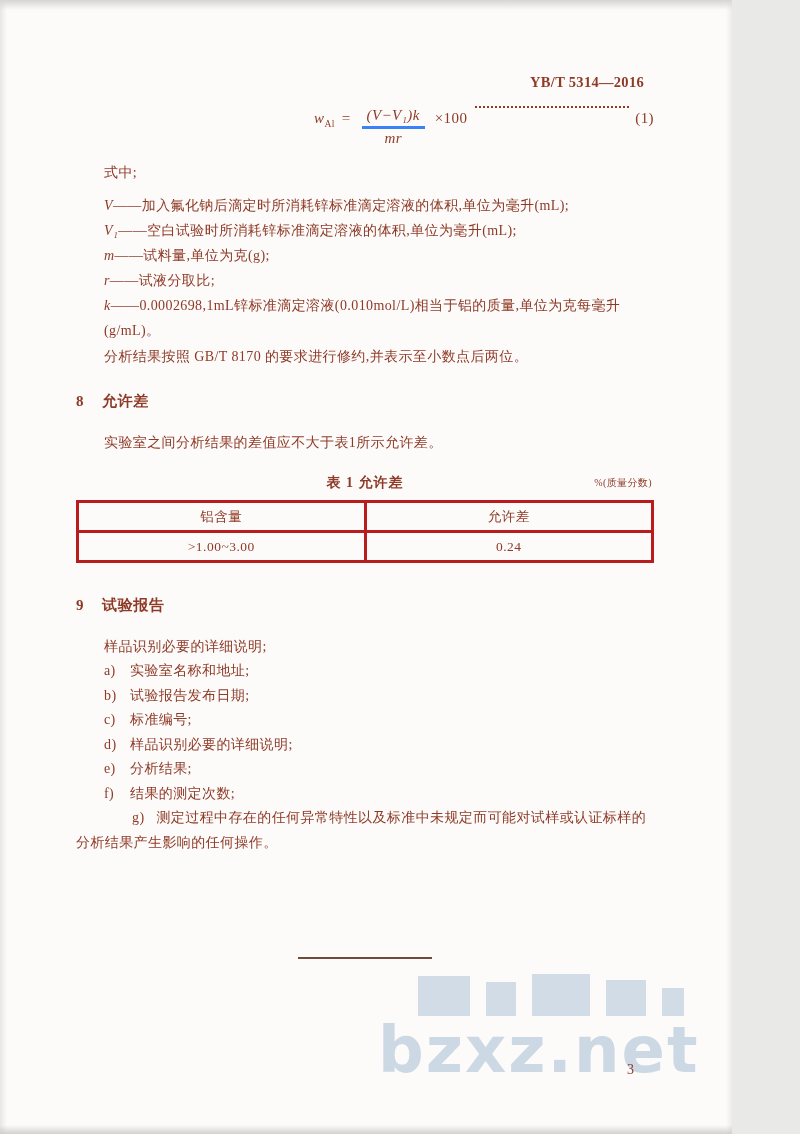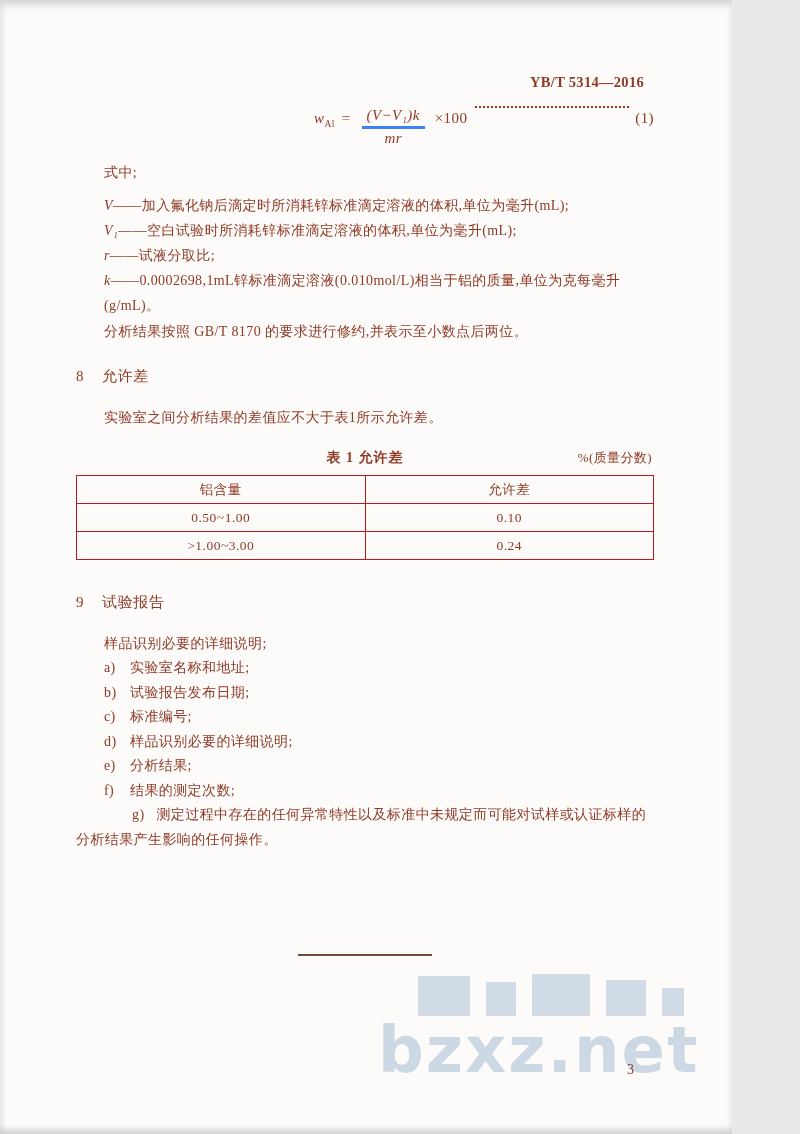--- a/index.html
+++ b/index.html
@@ -67,42 +67,42 @@
   .defs { margin-top: 8px; }
   .def-line { margin-left: 28px; line-height: 25px; }
   .sym { font-style: italic; }
 
   .note { margin-top: 1px; }
 
   .sec {
     margin-top: 20px;
     margin-bottom: 16px;
     font-size: 15px;
-    font-weight: normal;
+    font-weight: bold;
     letter-spacing: .6px;
   }
   .sec .sec-num { margin-right: 18px; }
 
   .tbl-caption-row {
     position: relative;
     margin-top: 16px;
     text-align: center;
     line-height: 24px;
   }
   .tbl-caption { font-weight: bold; letter-spacing: 1px; }
-  .tbl-unit { position: absolute; right: 2px; top: 0; font-size: 13px; font-weight: normal; }
+  .tbl-unit { position: absolute; right: 2px; top: 0; font-size: 10px; font-weight: normal; }
 
   table.tbl {
     width: 100%;
     border-collapse: collapse;
     margin-top: 5px;
     font-size: 13.5px;
   }
   table.tbl td {
-    border: 1px solid #b91c1c;
+    border: 3px solid #b91c1c;
     text-align: center;
     height: 25px;
     padding: 1px 4px;
     letter-spacing: .5px;
   }
 
   .itm { margin-left: 28px; line-height: 24.5px; }
   .itm-label { display: inline-block; min-width: 26px; }
   .itm-g { text-indent: 28px; line-height: 24.5px; }
   .itm-g .itm-label { min-width: 0; margin-right: 12px; }
@@ -168,44 +168,41 @@
       <span class="f-mul">×100</span>
       <span class="leader"></span>
       <span class="f-no">(1)</span>
     </div>
 
     <p class="indent">式中;</p>
 
     <div class="defs">
       <p class="def-line"><span class="sym">V</span><span>——加入氟化钠后滴定时所消耗锌标准滴定溶液的体积,单位为毫升(mL);</span></p>
       <p class="def-line"><span class="sym">V₁</span><span>——空白试验时所消耗锌标准滴定溶液的体积,单位为毫升(mL);</span></p>
+      <p class="def-line"><span class="sym">m</span><span>——试料量,单位为克(g);</span></p>
       <p class="def-line"><span class="sym">r</span><span>——试液分取比;</span></p>
       <p class="def-line"><span class="sym">k</span><span>——0.0002698,1mL锌标准滴定溶液(0.010mol/L)相当于铝的质量,单位为克每毫升(g/mL)。</span></p>
     </div>
 
     <p class="indent note">分析结果按照 GB/T 8170 的要求进行修约,并表示至小数点后两位。</p>
 
     <h2 class="sec"><span class="sec-num">8</span><span>允许差</span></h2>
 
     <p class="indent">实验室之间分析结果的差值应不大于表1所示允许差。</p>
 
     <div class="tbl-caption-row">
       <span class="tbl-caption">表 1  允许差</span>
       <span class="tbl-unit">%(质量分数)</span>
     </div>
 
     <table class="tbl">
       <tbody>
         <tr>
           <td style="width:50%">铝含量</td>
           <td>允许差</td>
-        </tr>
-        <tr>
-          <td>0.50~1.00</td>
-          <td>0.10</td>
         </tr>
         <tr>
           <td>&gt;1.00~3.00</td>
           <td>0.24</td>
         </tr>
       </tbody>
     </table>
 
     <h2 class="sec" style="margin-top:30px"><span class="sec-num">9</span><span>试验报告</span></h2>
 

